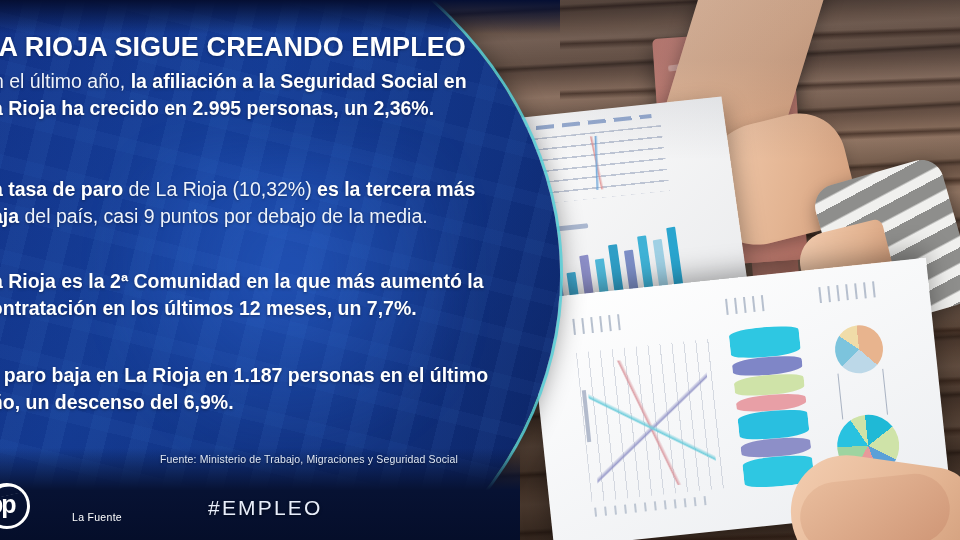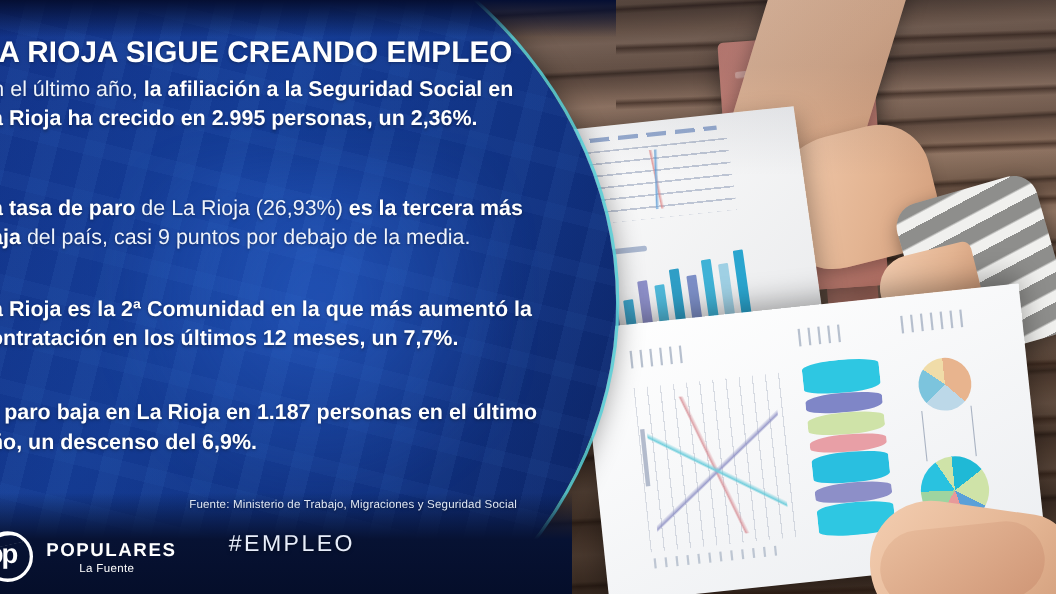--- a/index.html
+++ b/index.html
@@ -223,21 +223,21 @@
     color:#eef3fb; font-size:19.5px; line-height:27px;
     text-shadow:0 1px 3px rgba(0,0,0,.4);
   }
   .para b { color:#ffffff; font-weight:bold; }
   .p1 { top:68px; }
   .p2 { top:176px; }
   .p3 { top:268px; }
   .p4 { top:362px; font-weight:bold; color:#ffffff; }
 
   .source {
-    position:absolute; left:172px; top:453px; width:360px;
+    position:absolute; left:160px; top:453px; width:360px;
     font-size:10.5px; color:#dfe7f4; letter-spacing:.15px;
     text-shadow:0 1px 2px rgba(0,0,0,.5);
   }
 
   
   .footer { position:absolute; left:0; bottom:0; width:960px; height:66px; }
 
   .logo { position:absolute; left:-16px; bottom:8px; width:140px; height:52px; }
   .logo-mark {
     position:absolute; left:0; top:3px; width:46px; height:46px; border-radius:50%;
@@ -256,21 +256,21 @@
   .logo-name {
     position:absolute; left:58px; top:10px; color:#ffffff;
     font-size:17px; font-weight:bold; letter-spacing:1.4px;
   }
   .logo-sub {
     position:absolute; left:58px; top:31px; width:80px; text-align:right;
     color:#ffffff; font-size:10.5px; letter-spacing:.3px;
   }
 
   .hashtag {
-    position:absolute; left:208px; bottom:33px;
+    position:absolute; left:208px; bottom:20px;
     color:#e8eefb; font-size:21px; letter-spacing:2.2px; font-weight:normal;
     text-shadow:0 1px 3px rgba(0,0,0,.5);
   }
 </style>
 </head>
 <body>
 
 <div id="stage">
 
   <div class="photo">
@@ -374,31 +374,30 @@
     <div class="panel-texture"></div>
     <div class="panel-glow"></div>
     <div class="panel-darktop"></div>
     <div class="panel-darkbottom"></div>
   </div>
 
   <div class="content">
     <div class="headline">LA RIOJA SIGUE CREANDO EMPLEO</div>
 
     <div class="para p1"><span>En el último año, </span><b>la afiliación a la Seguridad Social en La Rioja ha crecido en 2.995 personas, un 2,36%.</b></div>
-    <div class="para p2"><b>La tasa de paro </b><span>de La Rioja (26,93%) </span><b>es la tercera más baja </b><span>del país, casi 9 puntos por debajo de la media.</span></div>
+    <div class="para p2"><b>La tasa de paro </b><span>de La Rioja (10,32%) </span><b>es la tercera más baja </b><span>del país, casi 9 puntos por debajo de la media.</span></div>
     <div class="para p3"><b>La Rioja es la 2ª Comunidad en la que más aumentó la contratación en los últimos 12 meses, un 7,7%.</b></div>
     <div class="para p4"><b>El paro baja en La Rioja en 1.187 personas en el último año, un descenso del 6,9%.</b></div>
 
     <div class="source">Fuente: Ministerio de Trabajo, Migraciones y Seguridad Social</div>
   </div>
 
   <div class="footer">
     <div class="logo">
       <div class="logo-mark"></div>
       <div class="logo-pp">pp</div>
       <div class="logo-gull"></div>
-      <div class="logo-name">POPULARES</div>
       <div class="logo-sub">La Fuente</div>
     </div>
     <div class="hashtag">#EMPLEO</div>
   </div>
 
 </div>
 
 </body></html>

